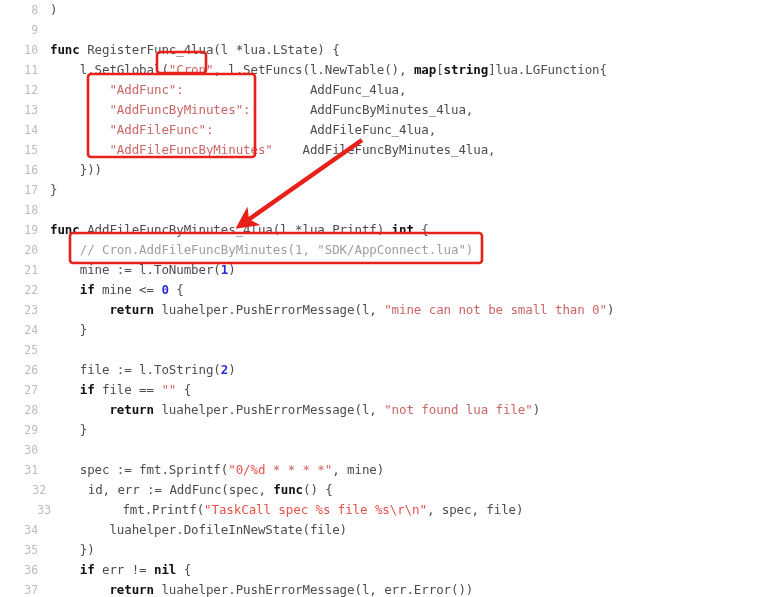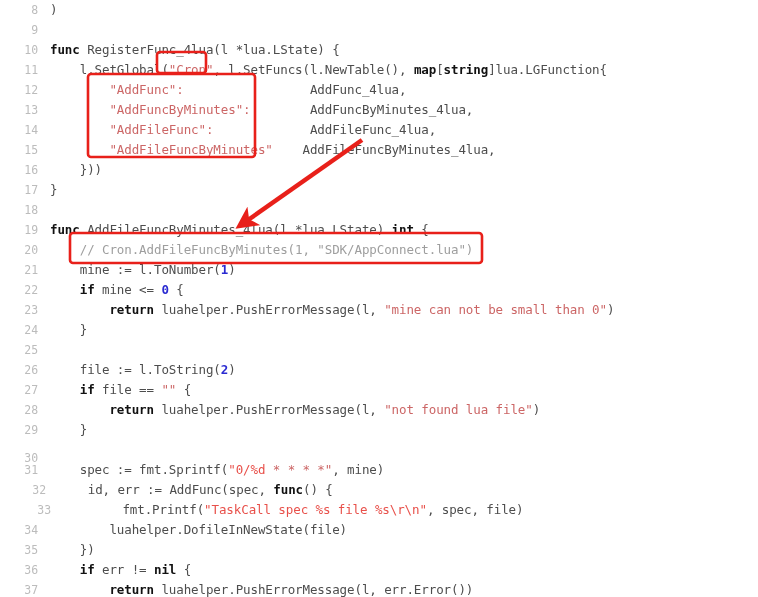--- a/index.html
+++ b/index.html
@@ -79,32 +79,32 @@
     <div class="code-line" style="top: 20px; position: absolute; left: 0px; width: 758px;"><span class="gutter">9</span><span class="line-text"><span class="id"></span></span></div>
     <div class="code-line" style="top: 40px; position: absolute; left: 0px; width: 758px;"><span class="gutter">10</span><span class="line-text"><span class="kw">func</span><span class="id"> RegisterFunc_4lua(l *lua.LState) {</span></span></div>
     <div class="code-line" style="top: 60px; position: absolute; left: 0px; width: 758px;"><span class="gutter">11</span><span class="line-text"><span class="id">    l.SetGlobal(</span><span class="str">"Cron"</span><span class="id">, l.SetFuncs(l.NewTable(), </span><span class="kw">map</span><span class="id">[</span><span class="kw">string</span><span class="id">]lua.LGFunction{</span></span></div>
     <div class="code-line" style="top: 80px; position: absolute; left: 0px; width: 632px;"><span class="gutter">12</span><span class="line-text"><span class="str">        "AddFunc":</span><span class="id">                 AddFunc_4lua,</span></span></div>
     <div class="code-line" style="top: 100px; position: absolute; left: 0px; width: 758px;"><span class="gutter">13</span><span class="line-text"><span class="str">        "AddFuncByMinutes":</span><span class="id">        AddFuncByMinutes_4lua,</span></span></div>
     <div class="code-line" style="top: 120px; position: absolute; left: 0px; width: 758px;"><span class="gutter">14</span><span class="line-text"><span class="str">        "AddFileFunc":</span><span class="id">             AddFileFunc_4lua,</span></span></div>
     <div class="code-line" style="top: 140px; position: absolute; left: 0px; width: 758px;"><span class="gutter">15</span><span class="line-text"><span class="str">        "AddFileFuncByMinutes"</span><span class="id">    AddFileFuncByMinutes_4lua,</span></span></div>
     <div class="code-line" style="top: 160px; position: absolute; left: 0px; width: 723px;"><span class="gutter">16</span><span class="line-text"><span class="id">    }))</span></span></div>
     <div class="code-line" style="top: 180px; position: absolute; left: 0px; width: 758px;"><span class="gutter">17</span><span class="line-text"><span class="id">}</span></span></div>
     <div class="code-line" style="top: 200px; position: absolute; left: 0px; width: 758px;"><span class="gutter">18</span><span class="line-text"><span class="id"></span></span></div>
-    <div class="code-line" style="top: 220px; position: absolute; left: 0px; width: 758px;"><span class="gutter">19</span><span class="line-text"><span class="kw">func</span><span class="id"> AddFileFuncByMinutes_4lua(l *lua.LState) </span><span class="kw">int</span><span class="id"> {</span></span></div>
+    <div class="code-line" style="top: 220px; position: absolute; left: 0px; width: 758px;"><span class="gutter">19</span><span class="line-text"><span class="kw">func</span><span class="id"> AddFileFuncByMinutes_4lua(l *lua.Printf) </span><span class="kw">int</span><span class="id"> {</span></span></div>
     <div class="code-line" style="top: 240px; position: absolute; left: 0px; width: 758px;"><span class="gutter">20</span><span class="line-text"><span class="cmt">    // Cron.AddFileFuncByMinutes(1, "SDK/AppConnect.lua")</span></span></div>
     <div class="code-line" style="top: 260px; position: absolute; left: 0px; width: 758px;"><span class="gutter">21</span><span class="line-text"><span class="id">    mine := l.ToNumber(</span><span class="num">1</span><span class="id">)</span></span></div>
     <div class="code-line" style="top: 280px; position: absolute; left: 0px; width: 679px;"><span class="gutter">22</span><span class="line-text"><span class="id">    </span><span class="kw">if</span><span class="id"> mine &lt;= </span><span class="num">0</span><span class="id"> {</span></span></div>
     <div class="code-line" style="top: 300px; position: absolute; left: 0px; width: 758px; padding-left: 15px;"><span class="gutter">23</span><span class="line-text"><span class="id">        </span><span class="kw">return</span><span class="id"> luahelper.PushErrorMessage(l, </span><span class="str">"mine can not be small than 0"</span><span class="id">)</span></span></div>
     <div class="code-line" style="top: 320px; position: absolute; left: 0px; width: 622px;"><span class="gutter">24</span><span class="line-text"><span class="id">    }</span></span></div>
     <div class="code-line" style="top: 340px; position: absolute; left: 0px; width: 758px;"><span class="gutter">25</span><span class="line-text"><span class="id"></span></span></div>
     <div class="code-line" style="top: 360px; position: absolute; left: 0px; width: 758px;"><span class="gutter">26</span><span class="line-text"><span class="id">    file := l.ToString(</span><span class="num">2</span><span class="id">)</span></span></div>
     <div class="code-line" style="top: 380px; position: absolute; left: 0px; width: 758px;"><span class="gutter">27</span><span class="line-text"><span class="id">    </span><span class="kw">if</span><span class="id"> file == </span><span class="str">""</span><span class="id"> {</span></span></div>
     <div class="code-line" style="top: 400px; position: absolute; left: 0px; width: 758px;"><span class="gutter">28</span><span class="line-text"><span class="id">        </span><span class="kw">return</span><span class="id"> luahelper.PushErrorMessage(l, </span><span class="str">"not found lua file"</span><span class="id">)</span></span></div>
     <div class="code-line" style="top: 420px; position: absolute; left: 0px; width: 758px;"><span class="gutter">29</span><span class="line-text"><span class="id">    }</span></span></div>
-    <div class="code-line" style="top: 440px; position: absolute; left: 0px; width: 602px; margin-top: 8px;"><span class="gutter">30</span><span class="line-text"><span class="id"></span></span></div>
+    <div class="code-line" style="top: 440px; position: absolute; left: 0px; width: 602px;"><span class="gutter">30</span><span class="line-text"><span class="id"></span></span></div>
     <div class="code-line" style="top: 460px; position: absolute; left: 0px; width: 758px;"><span class="gutter">31</span><span class="line-text"><span class="id">    spec := fmt.Sprintf(</span><span class="fmt">"0/%d</span><span class="str"> * * * *"</span><span class="id">, mine)</span></span></div>
     <div class="code-line" style="top: 480px; position: absolute; left: 8px; width: 606px;"><span class="gutter">32</span><span class="line-text"><span class="id">    id, err := AddFunc(spec, </span><span class="kw">func</span><span class="id">() {</span></span></div>
     <div class="code-line" style="top: 500px; position: absolute; left: 13px; width: 758px;"><span class="gutter">33</span><span class="line-text"><span class="id">        fmt.Printf(</span><span class="fmt">"TaskCall spec %s file %s\r\n"</span><span class="id">, spec, file)</span></span></div>
     <div class="code-line" style="top: 520px; position: absolute; left: 0px; width: 758px;"><span class="gutter">34</span><span class="line-text"><span class="id">        luahelper.DofileInNewState(file)</span></span></div>
     <div class="code-line" style="top: 540px; position: absolute; left: 0px; width: 758px; padding-left: 16px;"><span class="gutter">35</span><span class="line-text"><span class="id">    })</span></span></div>
     <div class="code-line" style="top: 560px; position: absolute; left: 0px; width: 758px;"><span class="gutter">36</span><span class="line-text"><span class="id">    </span><span class="kw">if</span><span class="id"> err != </span><span class="kw">nil</span><span class="id"> {</span></span></div>
     <div class="code-line" style="top: 580px; position: absolute; left: 0px; width: 758px;"><span class="gutter">37</span><span class="line-text"><span class="id">        </span><span class="kw">return</span><span class="id"> luahelper.PushErrorMessage(l, err.Error())</span></span></div>
   </div>
 
 <svg id="annotations" width="758" height="597" viewBox="0 0 758 597">

